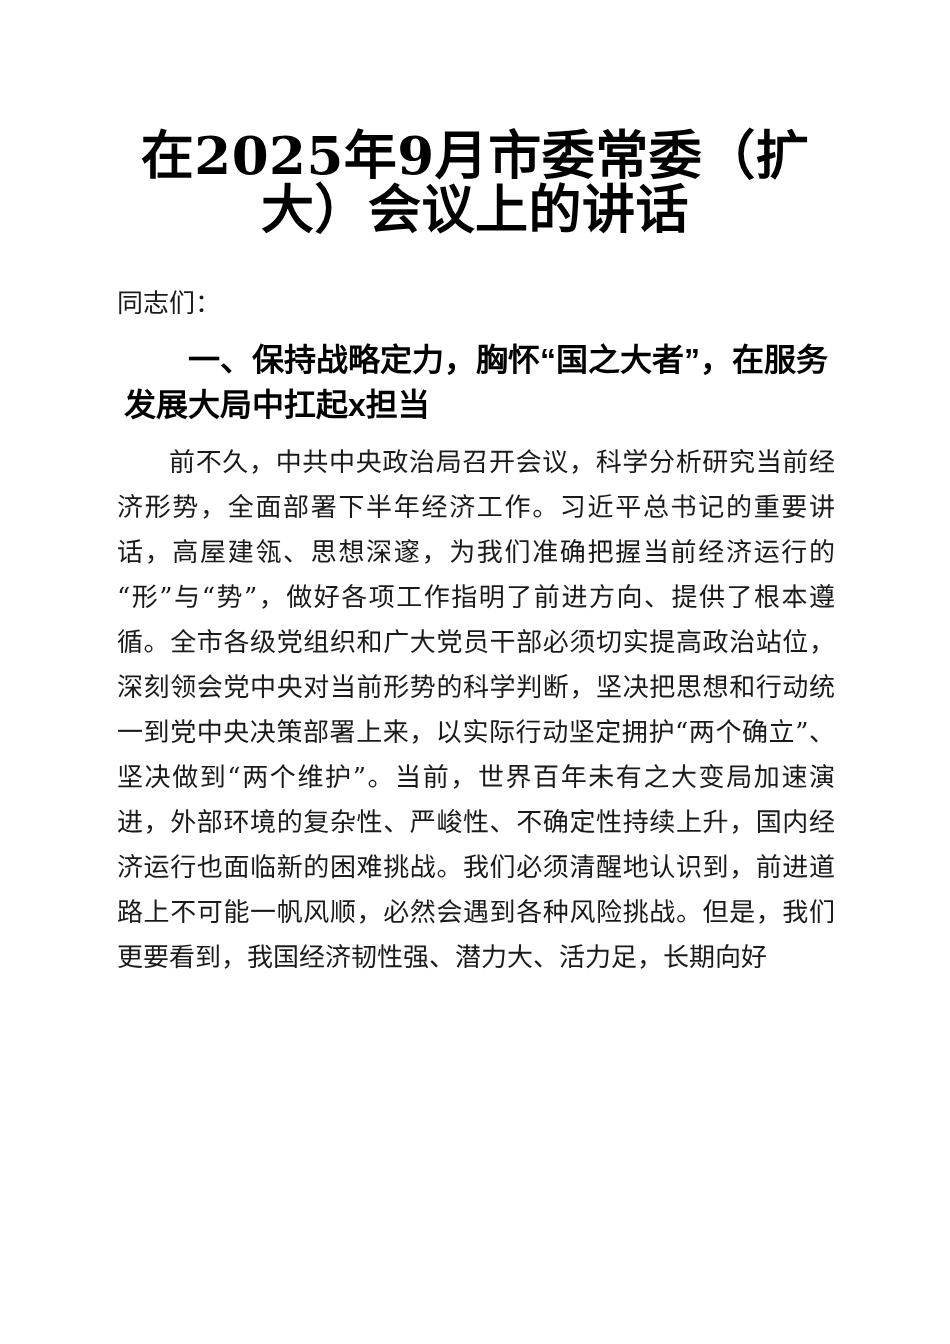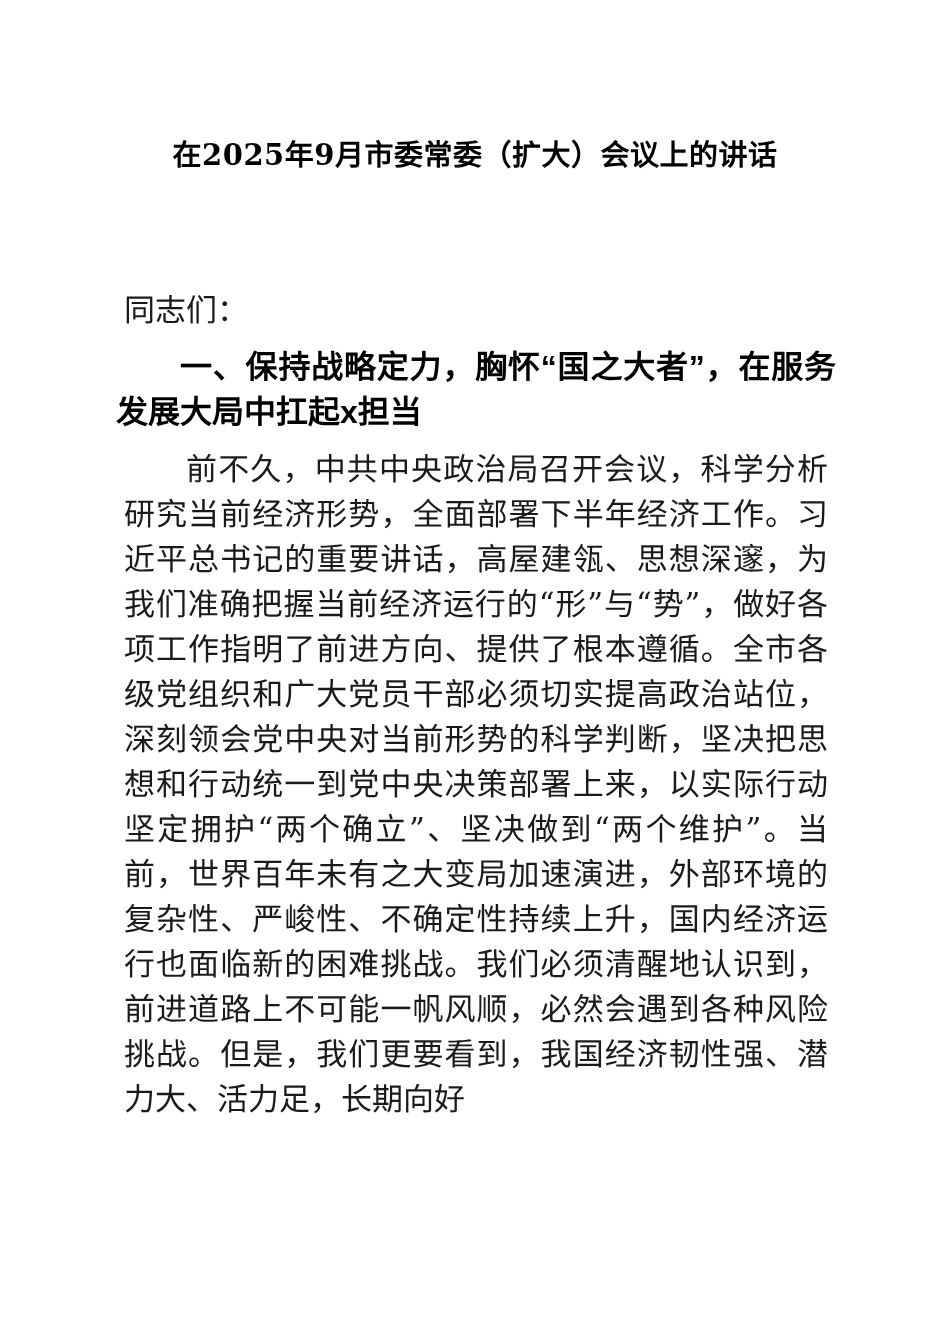--- a/index.html
+++ b/index.html
@@ -27,45 +27,45 @@
 
   
   .doc-title {
     position: absolute;
     top: 128px;
     left: 112px;
     width: 726px;
     text-align: center;
     font-family: "DejaVu Serif", "Liberation Serif", serif;
     font-weight: 700;
-    font-size: 29px;
+    font-size: 53px;
     line-height: 54px;
     color: #000000;
     letter-spacing: 0.5px;
     word-break: break-all;
     white-space: normal;
   }
 
   
   .doc-body {
     position: absolute;
     top: 276px;
     left: 112px;
     width: 728px;
   }
 
   
   .para {
     font-family: "DejaVu Serif", "Liberation Serif", serif;
-    font-size: 31px;
+    font-size: 26px;
     line-height: 45px;
     color: #1a1a1a;
     text-align: justify;
     text-justify: inter-ideograph;
-    margin: 12px;
+    margin: 5px;
     word-break: break-all;
     letter-spacing: 0px;
     font-weight: 400;
   }
 
   .para.indent {
     text-indent: 2em;
   }
 
   .para.salutation {
@@ -74,21 +74,21 @@
 
   
   .heading {
     font-family: "Liberation Sans", "DejaVu Sans", sans-serif;
     font-size: 32px;
     line-height: 45px;
     font-weight: 700;
     color: #000000;
     text-align: justify;
     text-justify: inter-ideograph;
-    margin: 4px;
+    margin: 12px;
     text-indent: 2em;
     word-break: break-all;
     letter-spacing: 0px;
   }
 </style>
 </head>
 <body>
 
 <div class="page">
 

